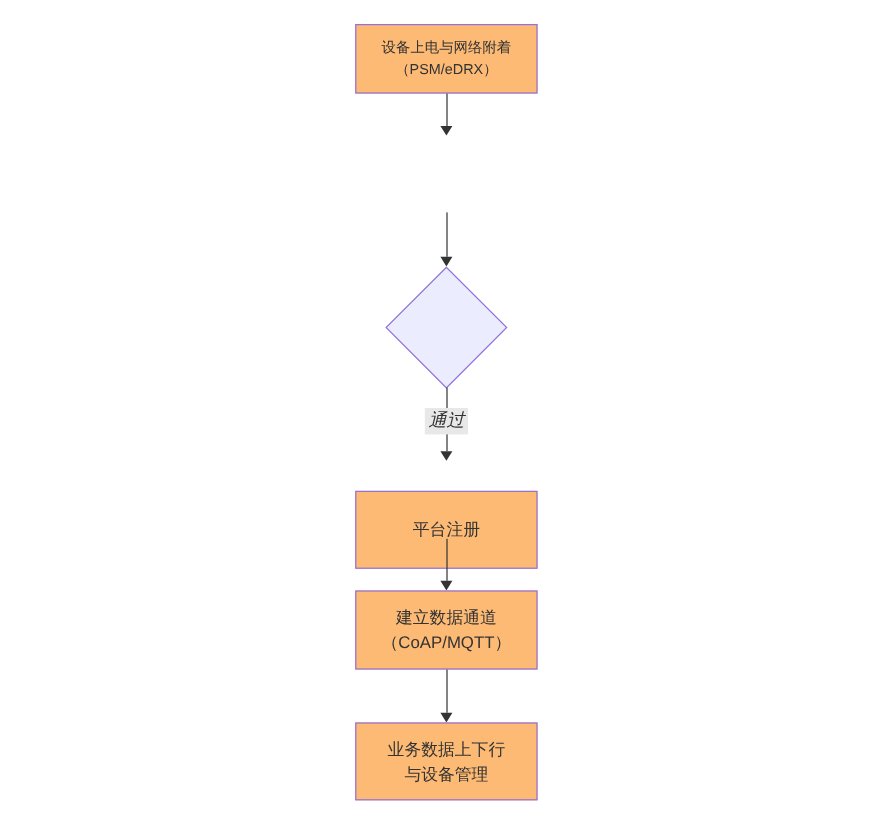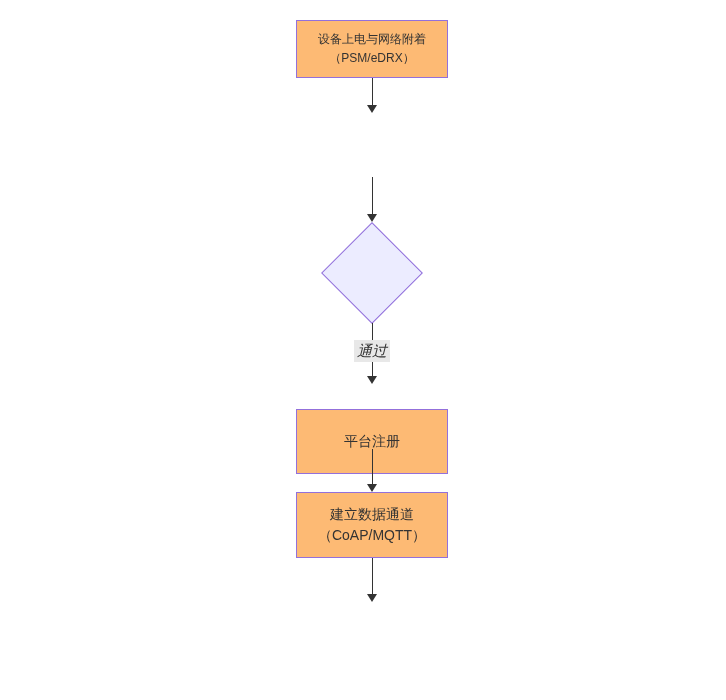--- a/index.html
+++ b/index.html
@@ -126,14 +126,18 @@
   <div id="edge4-head" class="arrowhead"></div>
 
   <div id="node5" class="node-rect">
     <span>建立数据通道</span>
     <span>（CoAP/MQTT）</span>
   </div>
 
   <div id="edge5-line" class="edge-line"></div>
   <div id="edge5-head" class="arrowhead"></div>
 
+  <div id="node6" class="node-rect">
+    <span>业务数据上下行</span>
+    <span>与设备管理</span>
+  </div>
 
 </div>
 
 </body></html>

